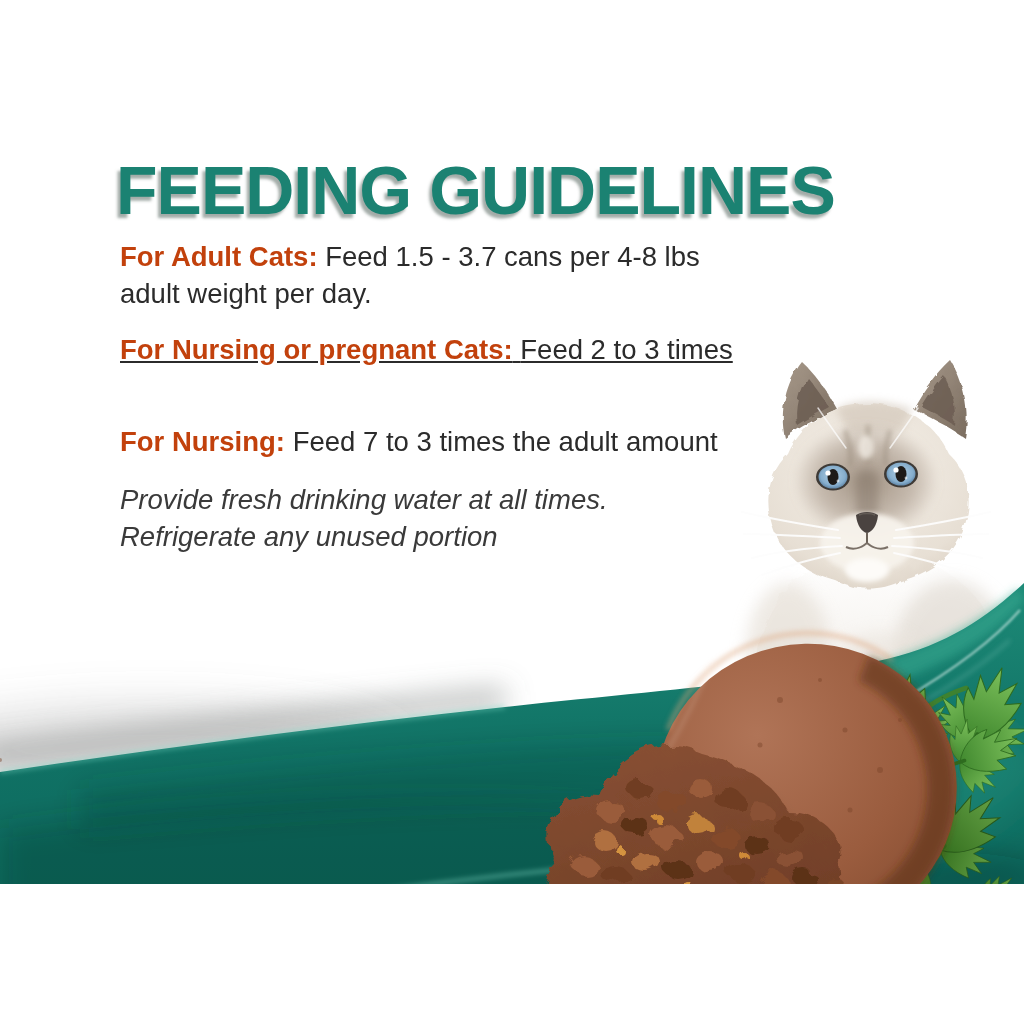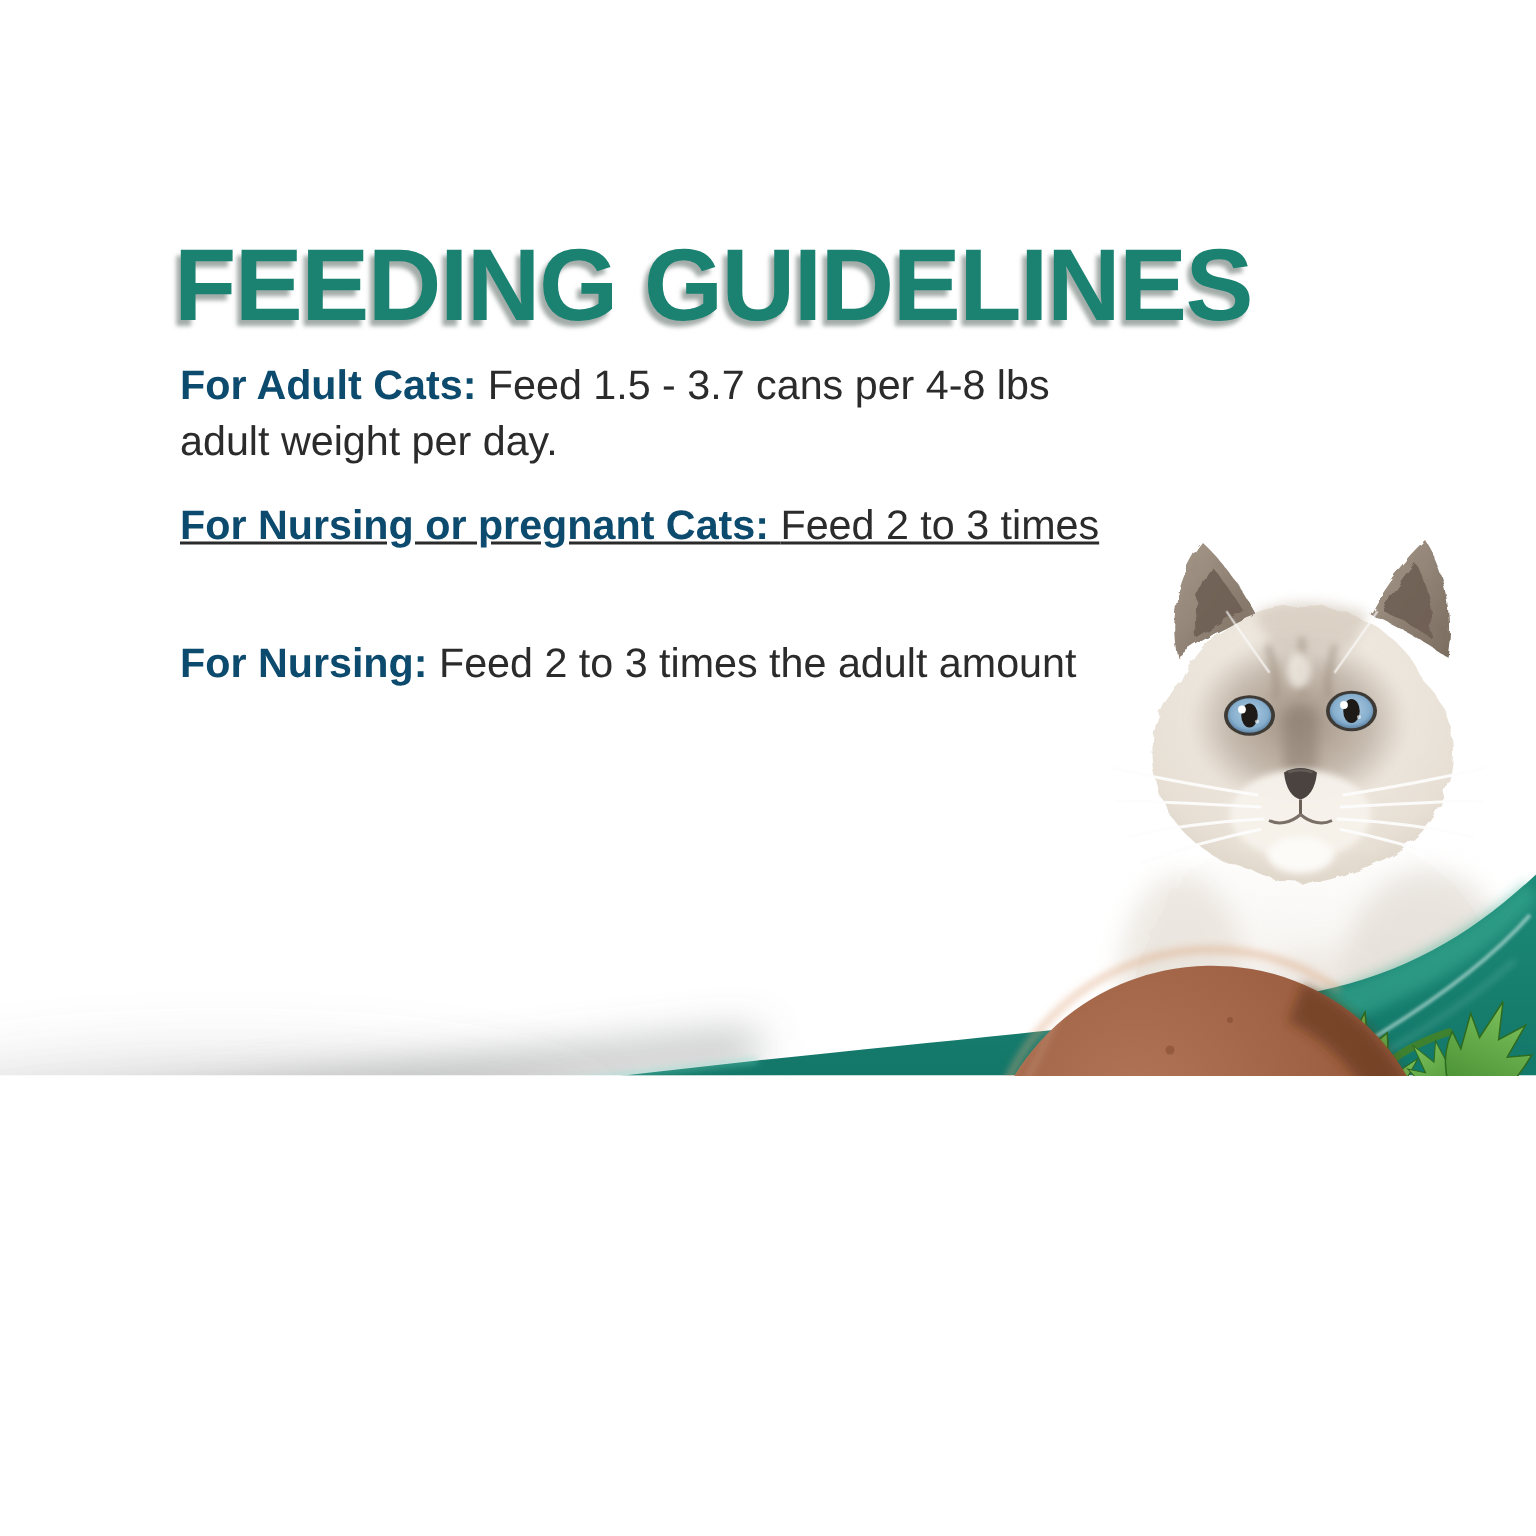--- a/index.html
+++ b/index.html
@@ -1,31 +1,31 @@
 <!DOCTYPE html>
 <html><head>
 <meta charset="utf-8">
 <style>
   html,body{margin:0;padding:0;background:#ffffff;}
   .canvas{
-    position:relative;width:1024px;height:717px;overflow:hidden;
+    position:relative;width:1024px;height:884px;overflow:hidden;
     background:#ffffff;font-family:"Liberation Sans", sans-serif;
   }
   .art{position:absolute;inset:0;z-index:0;}
   .copy{position:absolute;z-index:2;}
   .title{
     left:116px;top:110px;font-size:68px;line-height:1;font-weight:bold;
     letter-spacing:-1px;color:#1B8272;
     text-shadow:-3px 4px 3px rgba(88,104,97,.55);
     white-space:nowrap;
   }
   .para{
     left:120px;width:680px;font-size:27.5px;line-height:37px;color:#2b2b2b;
   }
-  .para strong{color:#0c4a6e;}
+  .para strong{color:#c2410c;}
   .p1{top:210px;}
   .p2{top:303px;text-decoration:underline;}
   .p3{top:395px;}
   .note{
     left:120px;top:453px;width:680px;font-size:27.5px;line-height:37px;
     font-style:italic;color:#3a3a3a;
   }
 </style>
 </head>
 <body>
@@ -325,17 +325,21 @@
     <span>adult weight per day.</span>
   </p>
 
   <p class="copy para p2">
     <strong>For Nursing or pregnant Cats:</strong>
     <span>Feed 2 to 3 times</span><br>
   </p>
 
   <p class="copy para p3">
     <strong>For Nursing:</strong>
-    <span>Feed 2 to 3 times the adult amount</span>
+    <span>Feed 7 to 3 times the adult amount</span>
   </p>
 
+  <p class="copy note">
+    <span>Provide fresh drinking water at all times.</span><br>
+    <span>Refrigerate any unused portion</span>
+  </p>
 
 </div>
 
 </body></html>

